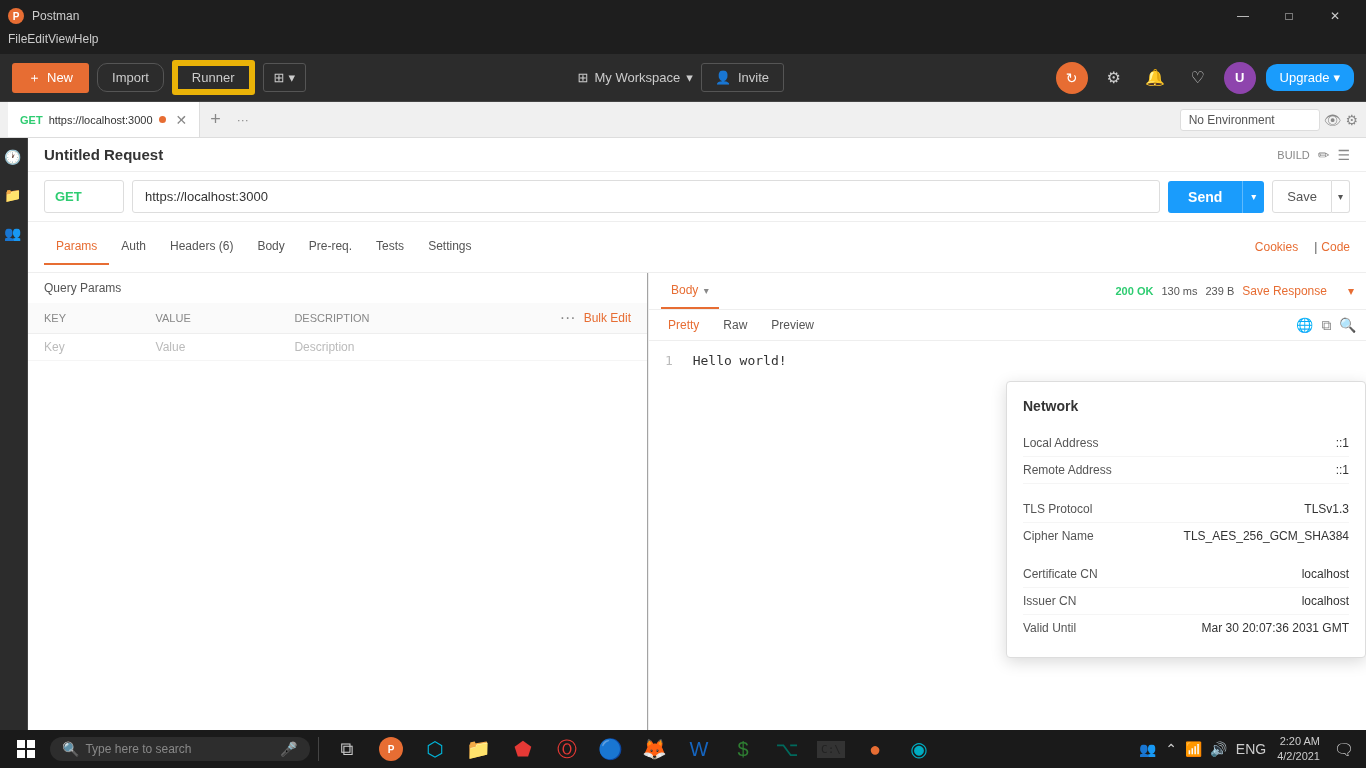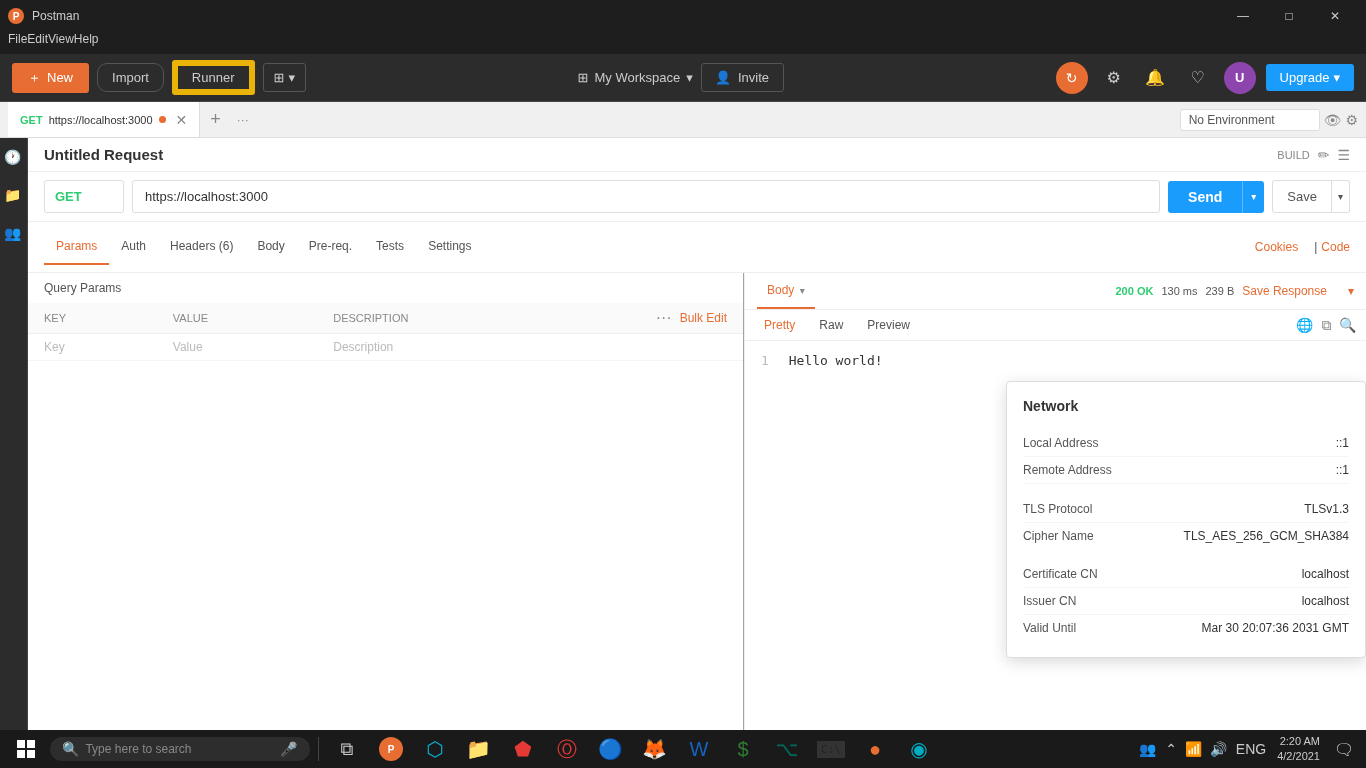--- a/index.html
+++ b/index.html
@@ -23,21 +23,21 @@
     .btn-import { background: transparent; color: #ccc; border: 1px solid #555; border-radius: 10px; padding: 6px 14px; cursor: pointer; font-size: 13px; }
     .btn-runner { background: transparent; color: #ccc; border: 6px solid #eab308; border-radius: 3px; padding: 4px 14px; cursor: pointer; font-size: 13px; }
     .btn-capture { background: transparent; color: #ccc; border: 1px solid #555; border-radius: 3px; padding: 6px 10px; cursor: pointer; font-size: 13px; display: flex; align-items: center; gap: 4px; }
     .toolbar-center { flex: 1; display: flex; justify-content: center; align-items: center; gap: 8px; }
     .workspace-btn { background: transparent; color: #ccc; border: none; cursor: pointer; font-size: 13px; display: flex; align-items: center; gap: 6px; }
     .invite-btn { background: transparent; color: #ccc; border: 1px solid #555; border-radius: 3px; padding: 6px 14px; cursor: pointer; font-size: 13px; display: flex; align-items: center; gap: 6px; }
     .toolbar-right { display: flex; align-items: center; gap: 10px; }
     .toolbar-icon-btn { width: 32px; height: 32px; background: transparent; border: none; cursor: pointer; color: #ccc; display: flex; align-items: center; justify-content: center; font-size: 16px; border-radius: 50%; }
     .sync-btn { width: 32px; height: 32px; background: #e76d33; border: none; border-radius: 50%; cursor: pointer; color: white; display: flex; align-items: center; justify-content: center; font-size: 14px; }
     .avatar-btn { width: 32px; height: 32px; background: #8e44ad; border: none; border-radius: 50%; cursor: pointer; color: white; display: flex; align-items: center; justify-content: center; font-size: 13px; font-weight: bold; }
-    .upgrade-btn { background: #1a9cfc; color: white; border: none; border-radius: 3px; padding: 6px 14px; cursor: pointer; font-size: 13px; display: flex; align-items: center; gap: 4px; text-align: right; }
+    .upgrade-btn { background: #1a9cfc; color: white; border: none; border-radius: 11px; padding: 6px 14px; cursor: pointer; font-size: 13px; display: flex; align-items: center; gap: 4px; text-align: right; }
 
     
     .main-layout { display: flex; height: calc(768px - 32px - 22px - 48px - 36px - 38px); }
 
     
     .sidebar-icons { width: 28px; background: #2c2c2c; border-right: 1px solid #444; display: flex; flex-direction: column; align-items: center; padding-top: 8px; gap: 16px; }
     .sidebar-icon { width: 22px; height: 22px; color: #888; cursor: pointer; display: flex; align-items: center; justify-content: center; font-size: 14px; }
 
     
     .content { flex: 1; display: flex; flex-direction: column; background: #fff; overflow: hidden; }
@@ -88,21 +88,21 @@
     .params-area { flex: 1; overflow: auto; border-right: 1px solid #a3a3a3; }
     .params-title { padding: 8px 16px; font-size: 12px; color: #555; font-weight: 500; }
     .params-table { width: 100%; border-collapse: collapse; }
     .params-table th { padding: 6px 16px; text-align: left; font-size: 11px; color: #888; font-weight: 500; border-bottom: 1px solid #eee; background: #fafafa; }
     .params-table td { padding: 6px 16px; font-size: 12px; color: #333; border-bottom: 1px solid #f5f5f5; }
     .params-table td.placeholder { color: #bbb; }
     .params-more { background: transparent; border: none; cursor: pointer; color: #888; font-size: 16px; }
     .bulk-edit { color: #e76d33; cursor: pointer; font-size: 12px; background: transparent; border: none; }
 
     
-    .response-area { width: 622px; display: flex; flex-direction: column; border-left: 1px solid #eee; }
+    .response-area { width: 718px; display: flex; flex-direction: column; border-left: 1px solid #eee; }
     .response-tabs-bar { display: flex; align-items: center; padding: 0 12px; border-bottom: 1px solid #eee; background: #fff; }
     .res-tab { padding: 10px 10px; cursor: pointer; font-size: 12px; color: #555; border-bottom: 2px solid transparent; }
     .res-tab.active { color: #e76d33; border-bottom-color: #e76d33; font-weight: 500; }
     .res-tab-arrow { color: #888; font-size: 10px; margin-left: 2px; }
     .res-status { margin-left: auto; display: flex; align-items: center; gap: 8px; font-size: 11px; }
     .status-ok { color: #2ecc71; font-weight: 600; }
     .status-time { color: #555; }
     .status-size { color: #555; }
     .save-response-btn { color: #e76d33; font-size: 12px; cursor: pointer; display: flex; align-items: center; gap: 21px; border: none; background: transparent; }
     .res-toolbar { display: flex; align-items: center; gap: 4px; padding: 4px 9px; border-bottom: 1px solid #eee; }

